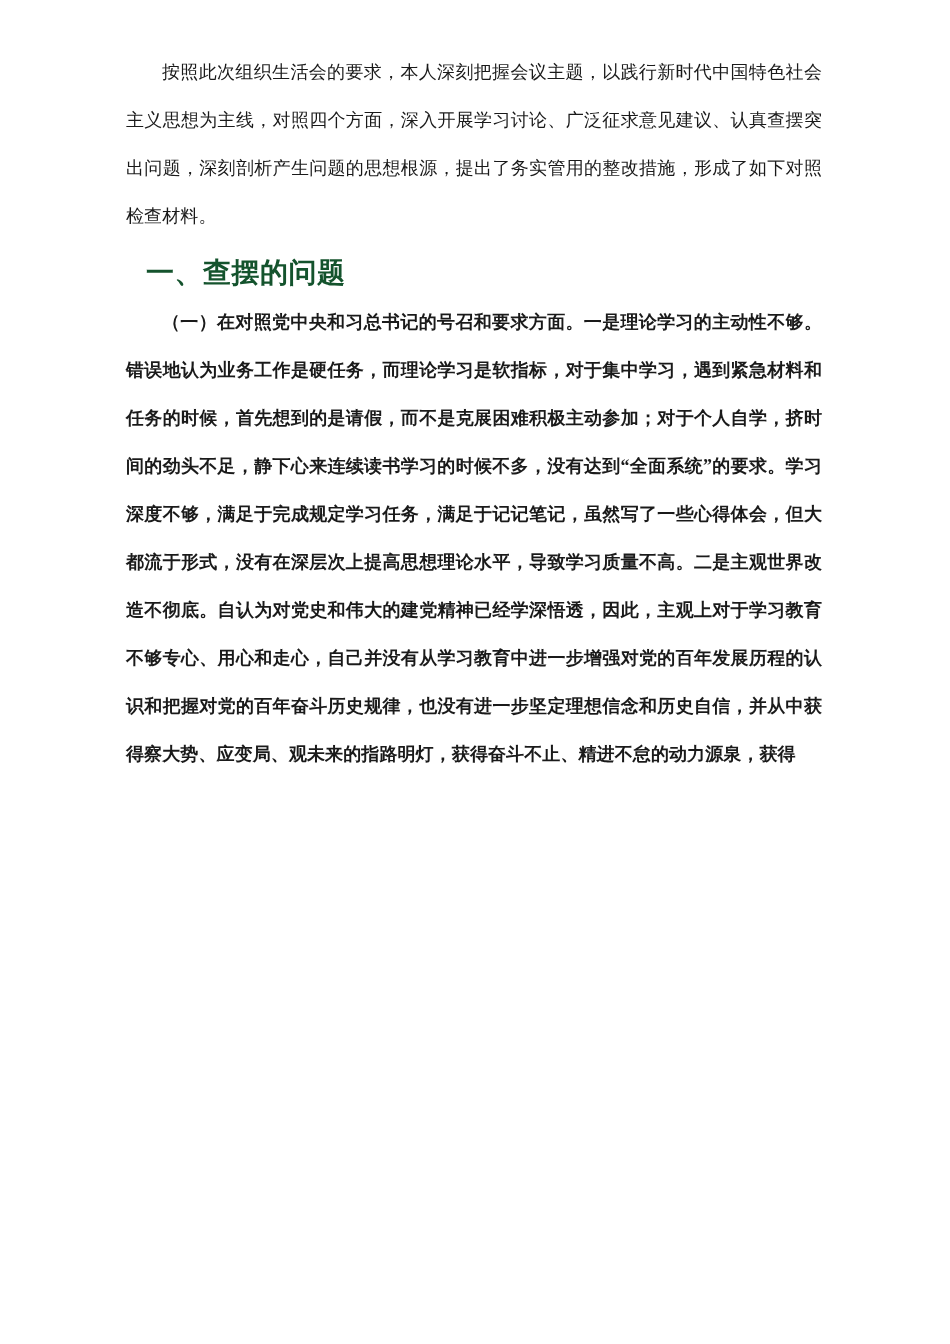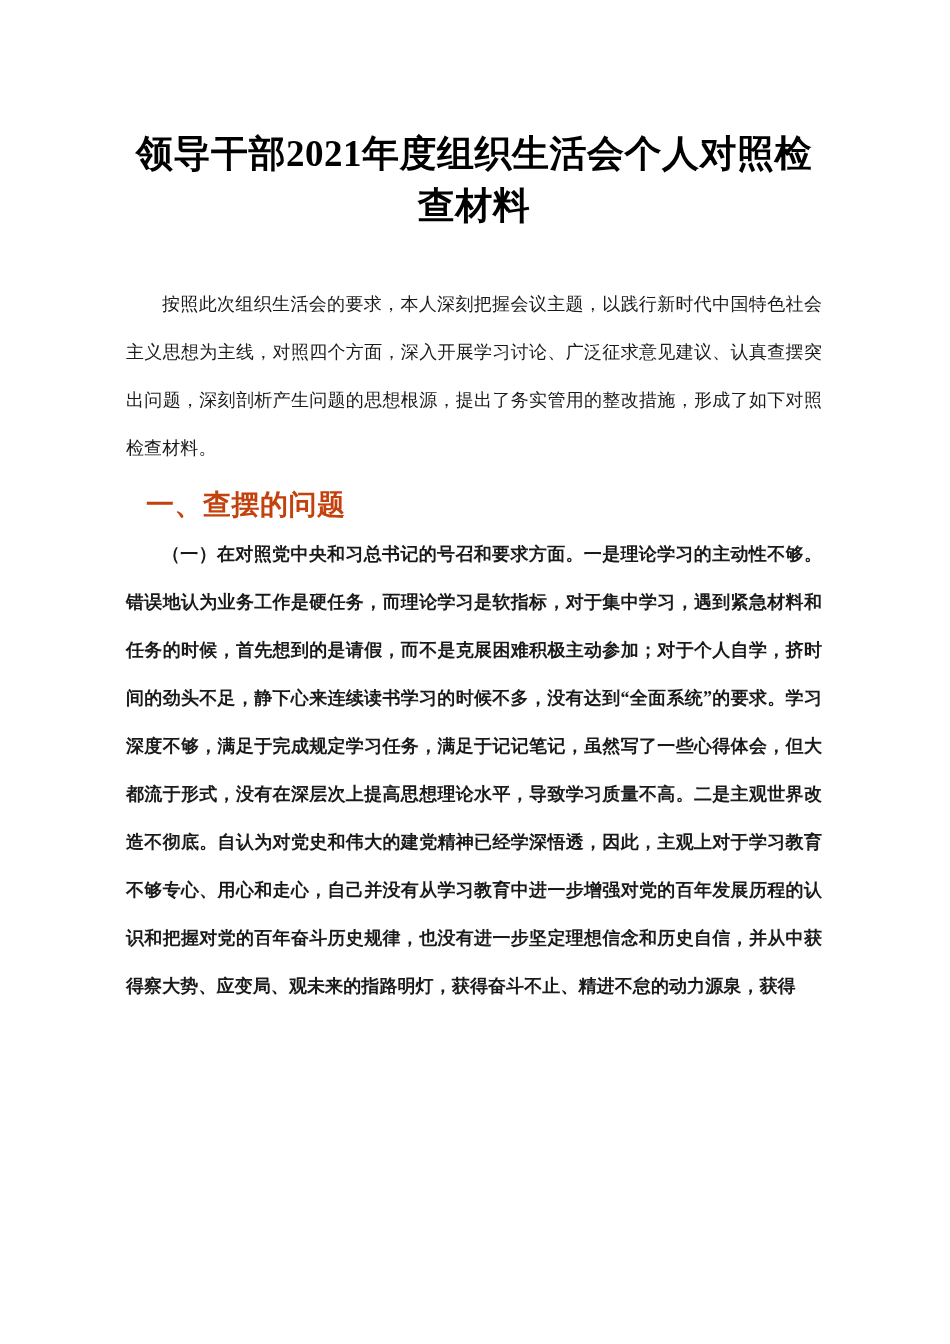--- a/index.html
+++ b/index.html
@@ -77,32 +77,31 @@
   
   .section-heading {
     margin: 0;
     padding: 0;
     margin-top: 10px;
     margin-bottom: 2px;
     font-family: "Liberation Sans", "DejaVu Sans", sans-serif;
     font-weight: 700;
     font-size: 28px;
     line-height: 46px;
-    color: #c2410c;
+    color: #14532d;
     text-indent: 1em;
     letter-spacing: 0.5px;
   }
 </style>
 </head>
 <body>
 
 <div class="page">
   <div class="content">
 
-    <h1 class="doc-title">领导干部2021年度组织生活会个人对照检查材料</h1>
 
     <p class="para para-lead">按照此次组织生活会的要求，本人深刻把握会议主题，以践行新时代中国特色社会主义思想为主线，对照四个方面，深入开展学习讨论、广泛征求意见建议、认真查摆突出问题，深刻剖析产生问题的思想根源，提出了务实管用的整改措施，形成了如下对照检查材料。</p>
 
     <h2 class="section-heading">一、查摆的问题</h2>
 
     <p class="para para-body">（一）在对照党中央和习总书记的号召和要求方面。一是理论学习的主动性不够。错误地认为业务工作是硬任务，而理论学习是软指标，对于集中学习，遇到紧急材料和任务的时候，首先想到的是请假，而不是克展困难积极主动参加；对于个人自学，挤时间的劲头不足，静下心来连续读书学习的时候不多，没有达到“全面系统”的要求。学习深度不够，满足于完成规定学习任务，满足于记记笔记，虽然写了一些心得体会，但大都流于形式，没有在深层次上提高思想理论水平，导致学习质量不高。二是主观世界改造不彻底。自认为对党史和伟大的建党精神已经学深悟透，因此，主观上对于学习教育不够专心、用心和走心，自己并没有从学习教育中进一步增强对党的百年发展历程的认识和把握对党的百年奋斗历史规律，也没有进一步坚定理想信念和历史自信，并从中获得察大势、应变局、观未来的指路明灯，获得奋斗不止、精进不怠的动力源泉，获得</p>
 
   </div>
 </div>
 

